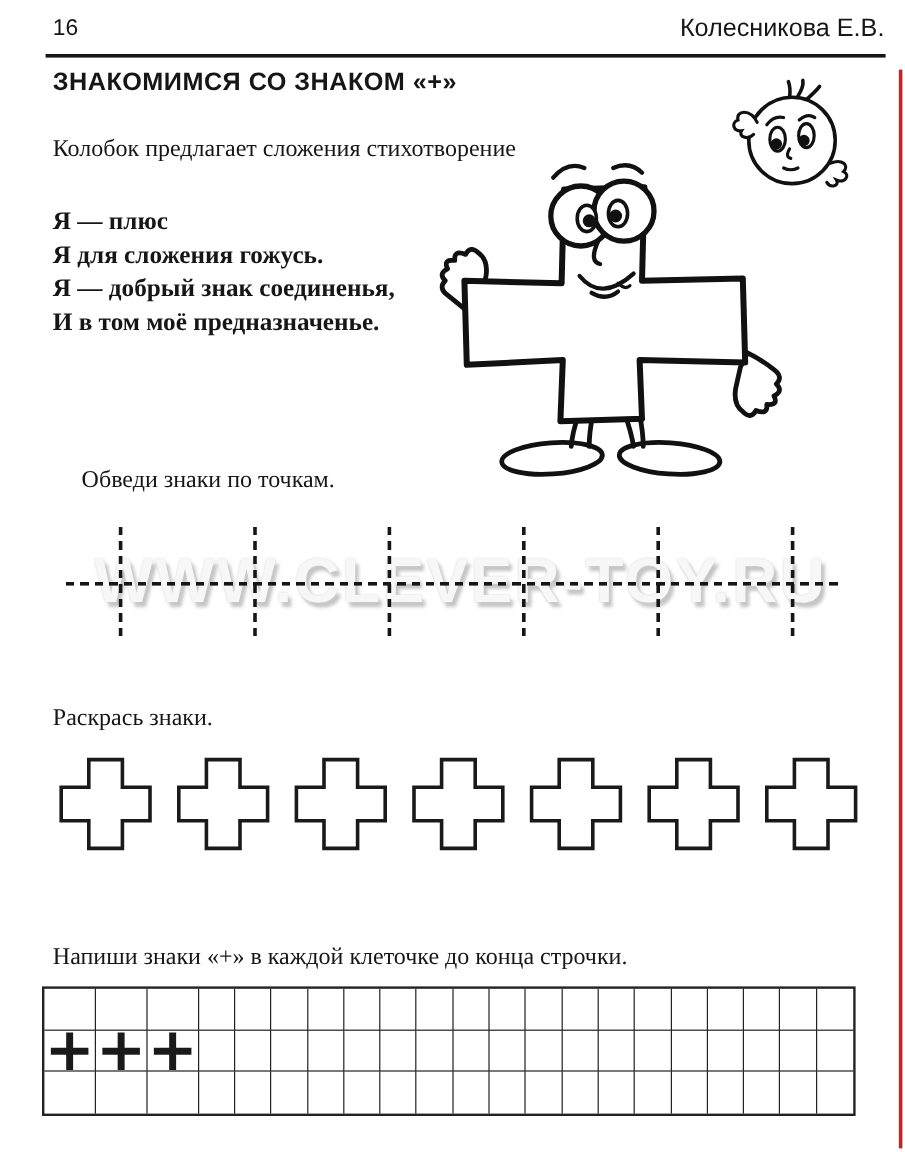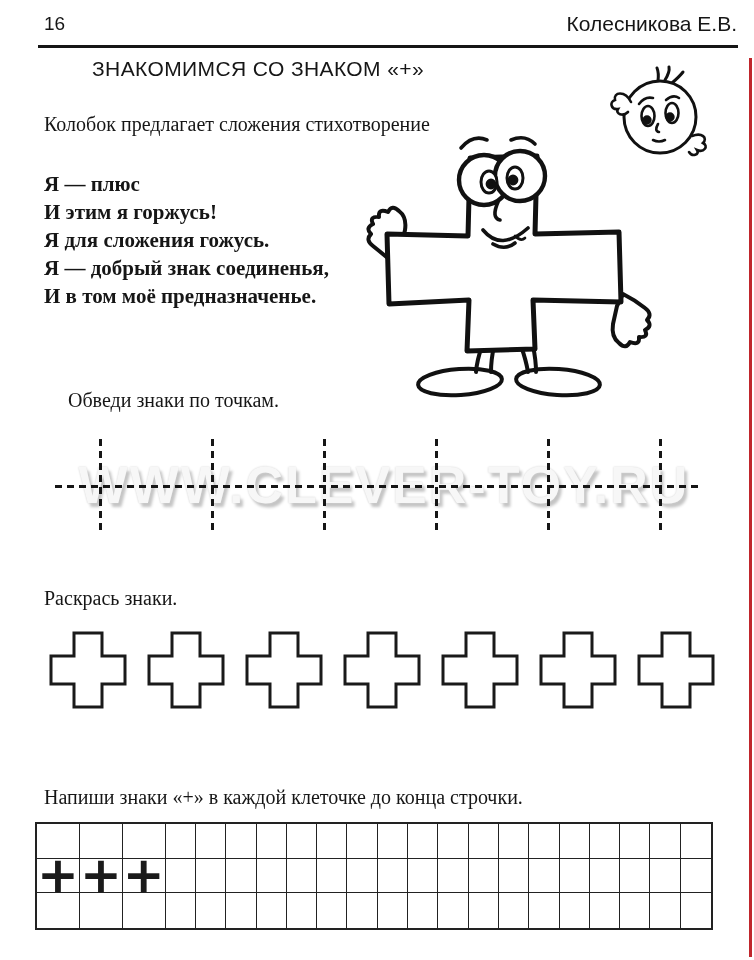--- a/index.html
+++ b/index.html
@@ -5,21 +5,21 @@
   html,body{margin:0;padding:0;background:#ffffff;}
   #page{
     position:relative;width:754px;height:960px;background:#fff;overflow:hidden;
     font-family:"Liberation Serif", serif;color:#161616;
   }
   .abs{position:absolute;}
   
   #page-number{left:44px;top:13px;font-family:"Liberation Sans",sans-serif;font-size:19px;font-weight:500;}
   #author{right:17px;top:12px;font-family:"Liberation Sans",sans-serif;font-size:21px;font-weight:500;}
   #header-rule{left:38px;top:45px;width:700px;height:3px;background:#161616;}
-  #title{left:44px;top:57px;font-family:"Liberation Sans",sans-serif;font-size:21px;font-weight:normal;letter-spacing:.4px;margin-left:48px;}
+  #title{left:44px;top:57px;font-family:"Liberation Sans",sans-serif;font-size:21px;font-weight:bold;letter-spacing:.4px;}
   
   #red-edge{right:2px;top:58px;bottom:3px;width:3px;}
   
   #intro{left:44px;top:110px;font-size:20px;line-height:28px;}
   #poem{left:44px;top:170px;font-size:21px;line-height:28px;font-weight:bold;}
   .task-label{font-size:20px;}
   #trace-label{left:44px;top:389px;margin-left:24px;}
   #color-label{left:44px;top:587px;}
   #write-label{left:44px;top:786px;}
   
@@ -56,21 +56,20 @@
   <div class="abs" id="red-edge" style="background: rgb(192, 38, 44);"></div>
 
   <div class="abs" id="title">ЗНАКОМИМСЯ СО ЗНАКОМ «+»</div>
 
   <div class="abs" id="intro">
     <div>Колобок предлагает сложения стихотворение</div>
   </div>
 
   <div class="abs" id="poem">
     <div>Я — плюс</div>
-    <div>И этим я горжусь!</div>
     <div>Я для сложения гожусь.</div>
     <div>Я — добрый знак соединенья,</div>
     <div>И в том моё предназначенье.</div>
   </div>
 
   <svg class="abs" style="left:606px;top:64px;" width="104" height="100" viewBox="0 0 104 100">
     <g fill="none" stroke="#111" stroke-width="3" stroke-linecap="round">
 
       <path d="M52,17 q1,-8 -1,-13"></path>
       <path d="M59,16 q5,-8 4,-13"></path>

